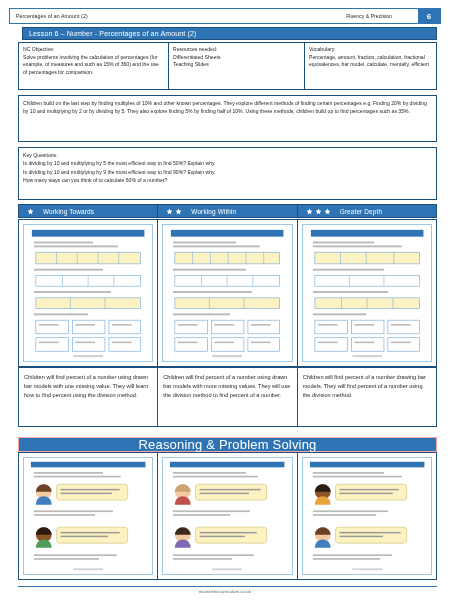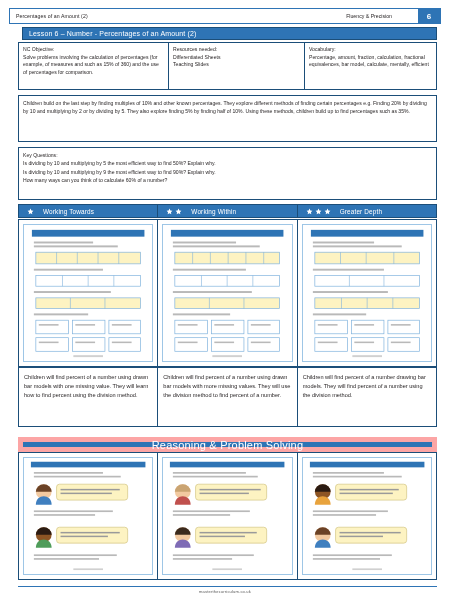--- a/index.html
+++ b/index.html
@@ -172,27 +172,27 @@
   .desc-cell:last-child { border-right: 1px solid #1b4e79; }
 
   
   .reason-band {
     position: absolute;
     left: 18px;
     top: 437px;
     width: 419px;
     height: 15px;
     background: #2e74b5;
-    border: 5px solid #fca5a5;
+    border: 1px solid #fca5a5;
     box-sizing: border-box;
     color: #ffffff;
     display: flex;
     align-items: center;
     justify-content: center;
-    font-size: 11px;
+    font-size: 13px;
     letter-spacing: .2px;
   }
   .reason-row {
     position: absolute;
     left: 18px;
     top: 452px;
     width: 419px;
     height: 128px;
     display: flex;
   }

